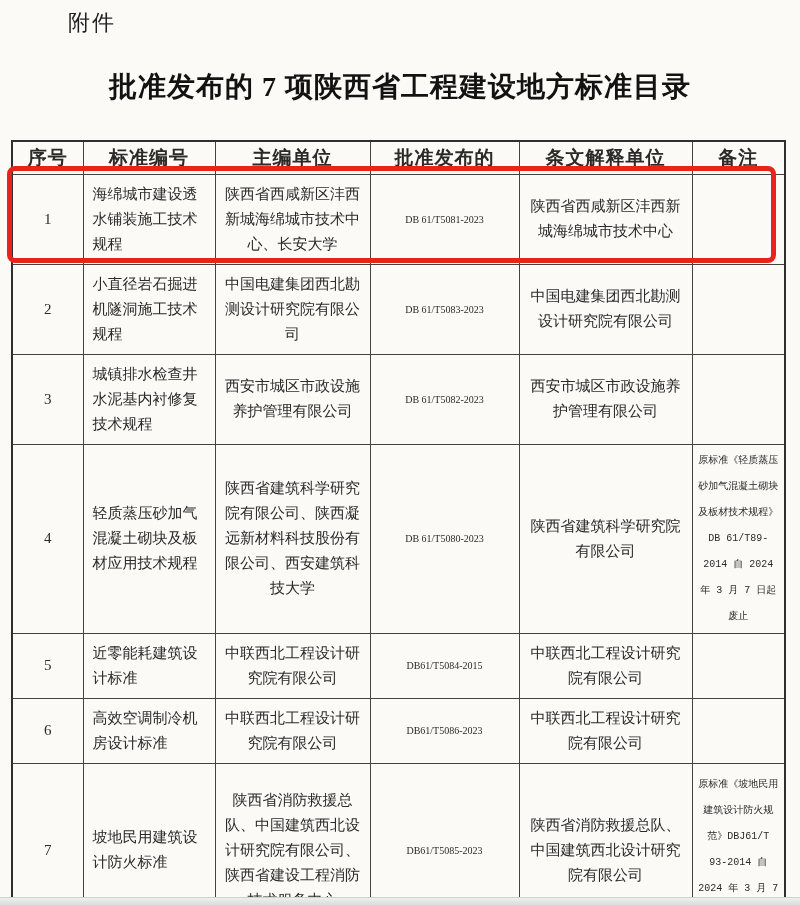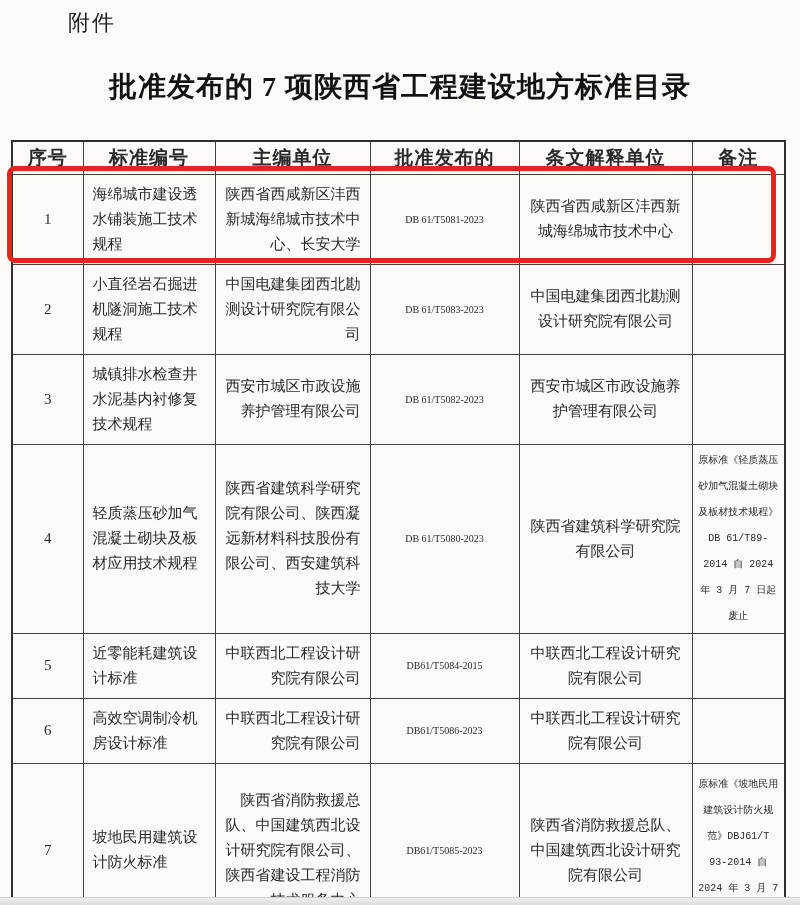--- a/index.html
+++ b/index.html
@@ -39,21 +39,21 @@
   thead tr{height:33px;}
   tbody tr:nth-child(1){height:86px;}
   tbody tr:nth-child(2){height:79px;}
   tbody tr:nth-child(3){height:78px;}
   tbody tr:nth-child(4){height:186px;}
   tbody tr:nth-child(5){height:58px;}
   tbody tr:nth-child(6){height:58px;}
   tbody tr:nth-child(7){height:175px;}
   td.c-no{text-align:center;}
   td.c-name{text-align:left;padding:7px 9px;}
-  td.c-editor{text-align:right;padding:3px 9px;}
+  td.c-editor{text-align:center;padding:3px 9px;}
   td.c-code{text-align:center;white-space:nowrap;font-size:10px;letter-spacing:0px;padding:0 1px;}
   td.c-interpreter{text-align:center;padding:3px 9px;}
   td.c-remark{text-align:center;font-size:10px;line-height:26px;padding:3px 4px;font-family:Liberation Mono, monospace;}
   .highlight-box{
     position:absolute;
     left:7px;top:166px;width:769px;height:97px;
     border:5px solid #e8231b;
     border-radius:8px;
     box-sizing:border-box;
     pointer-events:none;

